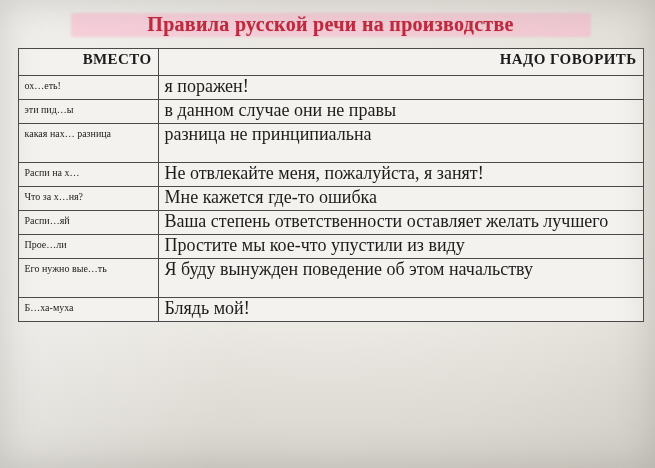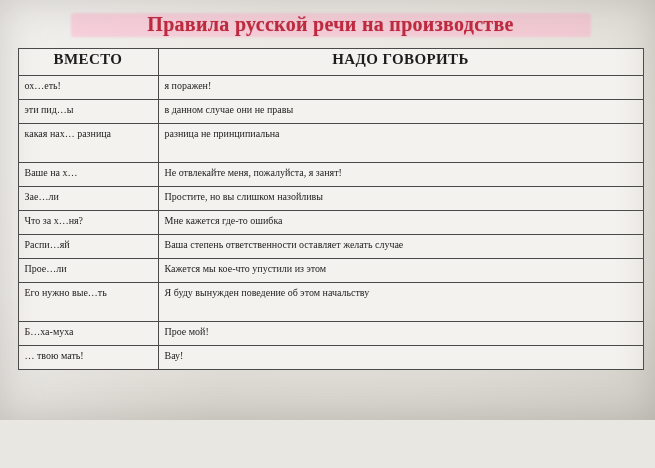--- a/index.html
+++ b/index.html
@@ -9,21 +9,21 @@
   body {
     width: 655px;
     height: 468px;
     background: #e9e7e2;
     font-family: "Liberation Serif", serif;
     overflow: hidden;
   }
   .poster {
     position: relative;
     width: 655px;
-    height: 420px;
+    height: 468px;
     background:
       radial-gradient(ellipse at 50% 40%, #f2f0ec 0%, #e6e3dd 65%, #d9d6cf 100%);
     box-sizing: border-box;
     padding: 10px 8px 8px 14px;
   }
   .paper-noise {
     position: absolute;
     inset: 0;
     background:
       linear-gradient(100deg, rgba(255,255,255,0.55) 0%, rgba(255,255,255,0) 40%),
@@ -70,32 +70,32 @@
   table.rules th, table.rules td {
     padding: 2px 6px;
     vertical-align: top;
     color: #1c1c1c;
   }
   col.c1 { width: 140px; }
   col.c2 { width: 485px; }
   th.head {
     font-size: 15px;
     font-weight: bold;
-    text-align: center;
+    text-align: right;
     letter-spacing: 0.4px;
     height: 22px;
     padding-top: 3px;
     padding-bottom: 3px;
   }
   td.term {
     font-size: 10px;
     line-height: 16px;
   }
   td.phrase {
-    font-size: 10px;
+    font-size: 18px;
     line-height: 16px;
   }
   tr.tall td {
     height: 34px;
     margin-top: 48px;
   }
   tr.single td {
     height: 19px;
   }
   .edge-shadow {
@@ -134,48 +134,40 @@
       </tr>
       <tr class="single">
         <td class="term">эти пид…ы</td>
         <td class="phrase">в данном случае они не правы</td>
       </tr>
       <tr class="tall">
         <td class="term">какая нах… разница</td>
         <td class="phrase">разница не принципиальна</td>
       </tr>
       <tr class="single">
-        <td class="term">Ваше на х…</td>
+        <td class="term">Распи на х…</td>
         <td class="phrase">Не отвлекайте меня, пожалуйста, я занят!</td>
-      </tr>
-      <tr class="single">
-        <td class="term">Зае…ли</td>
-        <td class="phrase">Простите, но вы слишком назойливы</td>
       </tr>
       <tr class="single">
         <td class="term">Что за х…ня?</td>
         <td class="phrase">Мне кажется где-то ошибка</td>
       </tr>
       <tr class="single">
         <td class="term">Распи…яй</td>
-        <td class="phrase">Ваша степень ответственности оставляет желать случае</td>
+        <td class="phrase">Ваша степень ответственности оставляет желать лучшего</td>
       </tr>
       <tr class="single">
         <td class="term">Прое…ли</td>
-        <td class="phrase">Кажется мы кое-что упустили из этом</td>
+        <td class="phrase">Простите мы кое-что упустили из виду</td>
       </tr>
       <tr class="tall">
         <td class="term">Его нужно вые…ть</td>
         <td class="phrase">Я буду вынужден поведение об этом начальству</td>
       </tr>
       <tr class="single">
         <td class="term">Б…ха-муха</td>
-        <td class="phrase">Прое мой!</td>
-      </tr>
-      <tr class="single">
-        <td class="term">… твою мать!</td>
-        <td class="phrase">Вау!</td>
+        <td class="phrase">Блядь мой!</td>
       </tr>
     </tbody>
   </table>
 
   <div class="edge-shadow"></div>
 </div>
 
 </body></html>

